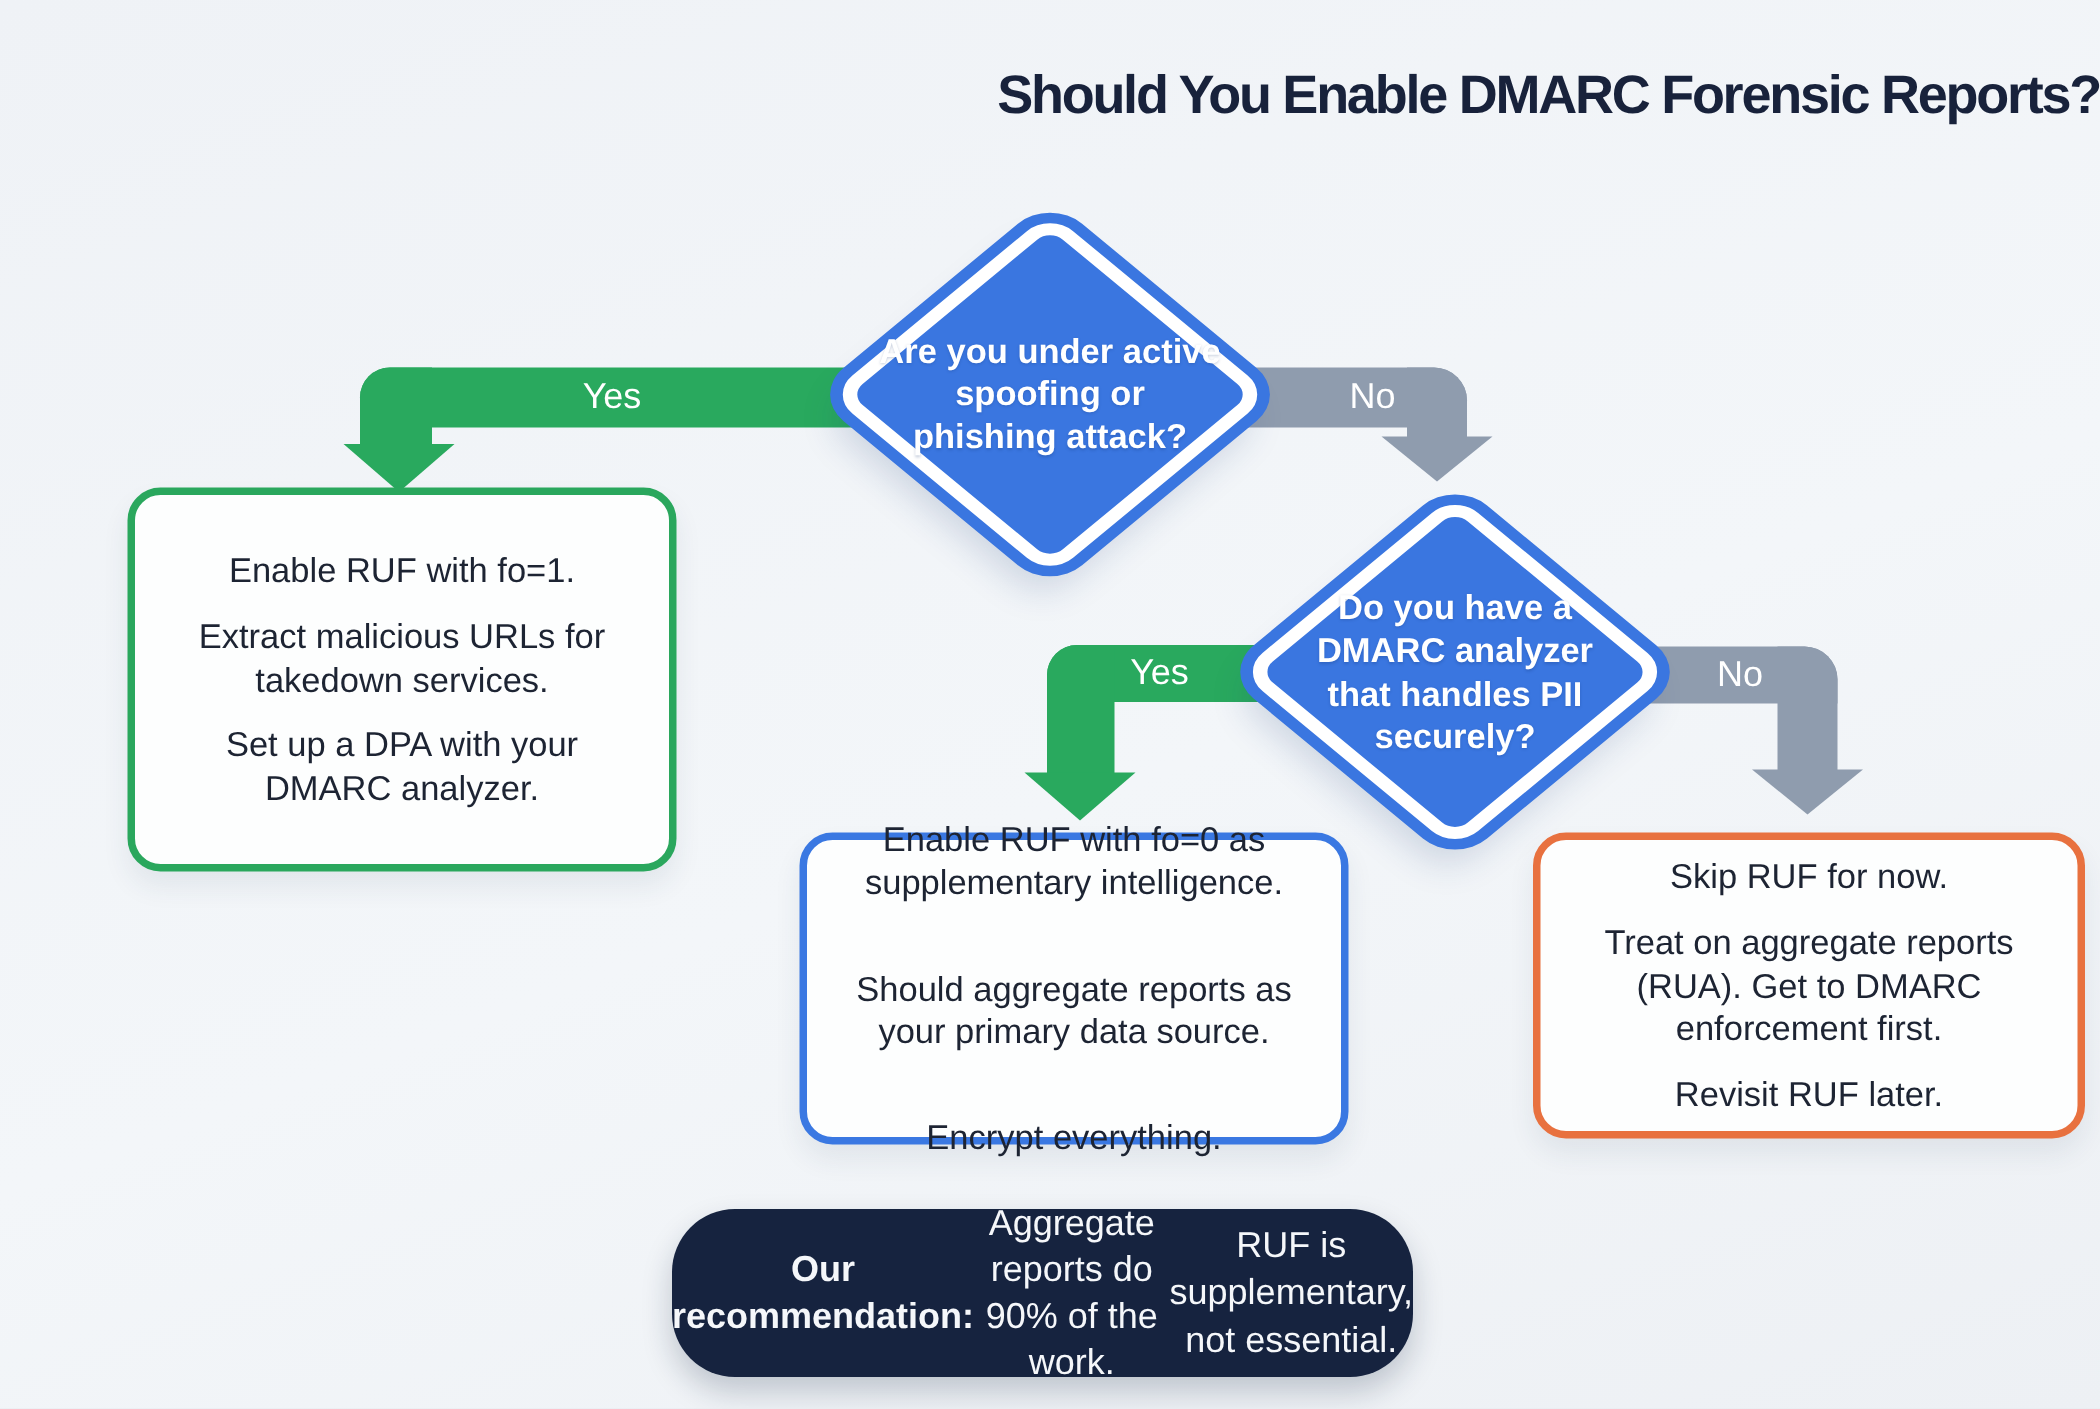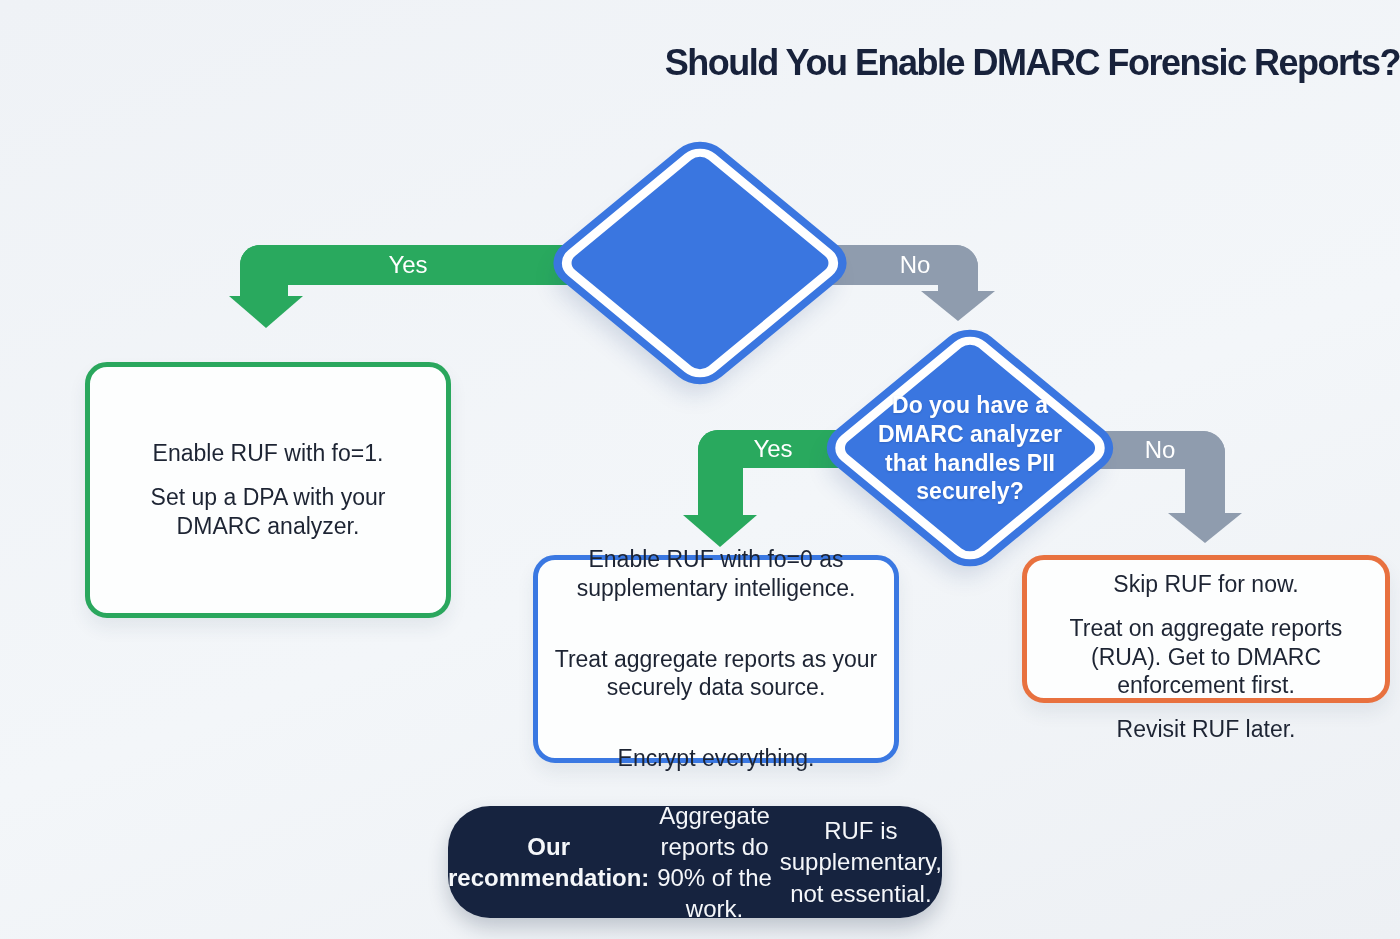--- a/index.html
+++ b/index.html
@@ -112,23 +112,23 @@
     justify-content: center;
     align-items: center;
     gap: 15px;
     padding: 10px 16px;
     text-align: center;
     font-size: 23px;
     line-height: 1.25;
     color: #1d2433;
     box-shadow: 0 10px 18px rgba(40, 60, 90, 0.08);
   }
-  .box-attack        { left: 85px;   top: 325px; width: 366px; height: 256px; border: 5px solid var(--outcome_green_border); margin-top: 37px; }
+  .box-attack        { left: 85px;   top: 325px; width: 366px; height: 256px; border: 5px solid var(--outcome_green_border); }
   .box-supplementary { left: 533px;  top: 555px; width: 366px; height: 208px; border: 5px solid var(--outcome_blue_border); gap: 42px; }
-  .box-skip          { left: 1022px; top: 555px; width: 368px; height: 148px; border: 5px solid var(--outcome_orange_border); justify-content: space-between; }
+  .box-skip          { left: 1022px; top: 555px; width: 368px; height: 204px; border: 5px solid var(--outcome_orange_border); justify-content: space-between; }
 
   
   .recommendation {
     position: absolute; z-index: 2;
     left: 448px; top: 806px;
     width: 494px; height: 112px;
     background: var(--recommendation_navy);
     border-radius: 42px;
     display: flex;
     flex-direction: row;
@@ -164,35 +164,37 @@
   <span class="head green a3-head"></span>
   <div class="edge-label a3-label">Yes</div>
 
   <div class="bar gray a4-h"></div>
   <div class="bar gray a4-v"></div>
   <span class="head gray a4-head"></span>
   <div class="edge-label a4-label">No</div>
 
   <div class="diamond-wrap d1">
     <div class="diamond-shape"></div>
+    <div class="diamond-text">Are you under active spoofing or phishing attack?</div>
   </div>
 
   <div class="diamond-wrap d2">
     <div class="diamond-shape"></div>
     <div class="diamond-text">Do you have a DMARC analyzer that handles PII securely?</div>
   </div>
 
   <div class="outcome box-attack">
     <p>Enable RUF with fo=1.</p>
+    <p>Extract malicious URLs for takedown services.</p>
     <p>Set up a DPA with your DMARC analyzer.</p>
   </div>
 
   <div class="outcome box-supplementary">
     <p>Enable RUF with fo=0 as supplementary intelligence.</p>
-    <p>Treat aggregate reports as your securely data source.</p>
+    <p>Should aggregate reports as your primary data source.</p>
     <p>Encrypt everything.</p>
   </div>
 
   <div class="outcome box-skip">
     <p>Skip RUF for now.</p>
     <p>Treat on aggregate reports (RUA). Get to DMARC enforcement first.</p>
     <p>Revisit RUF later.</p>
   </div>
 
   <div class="recommendation">

